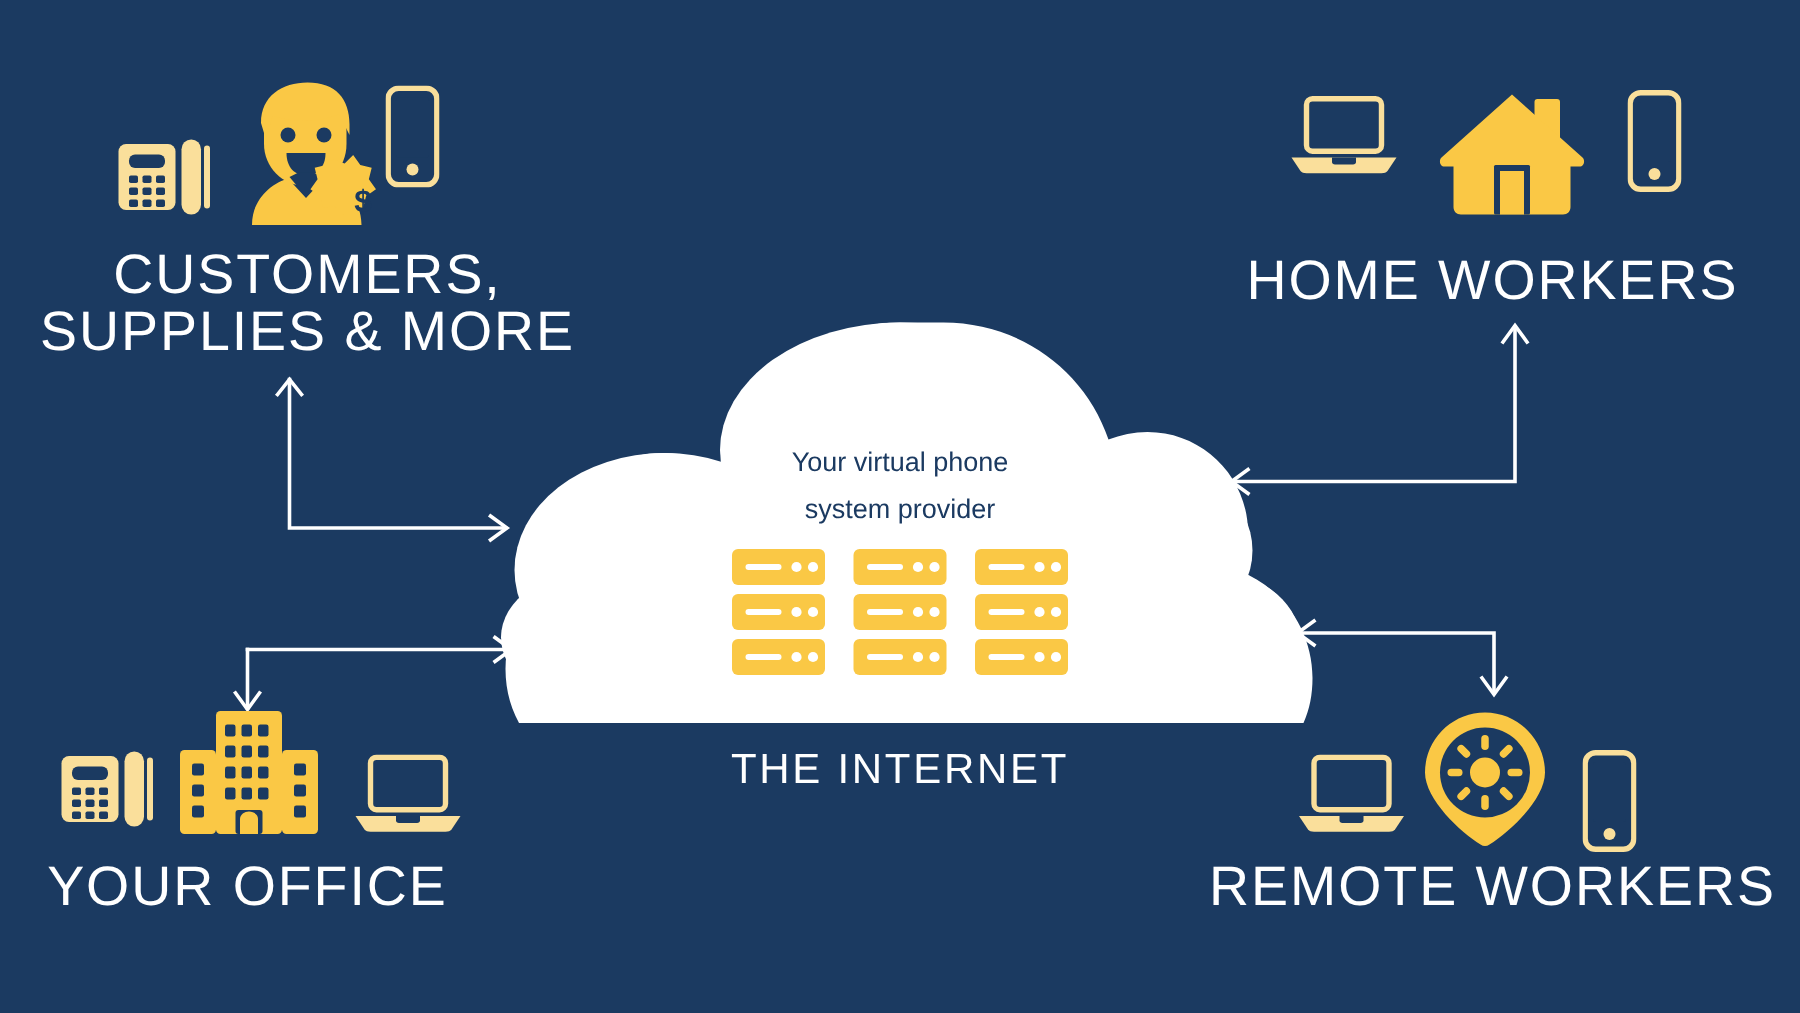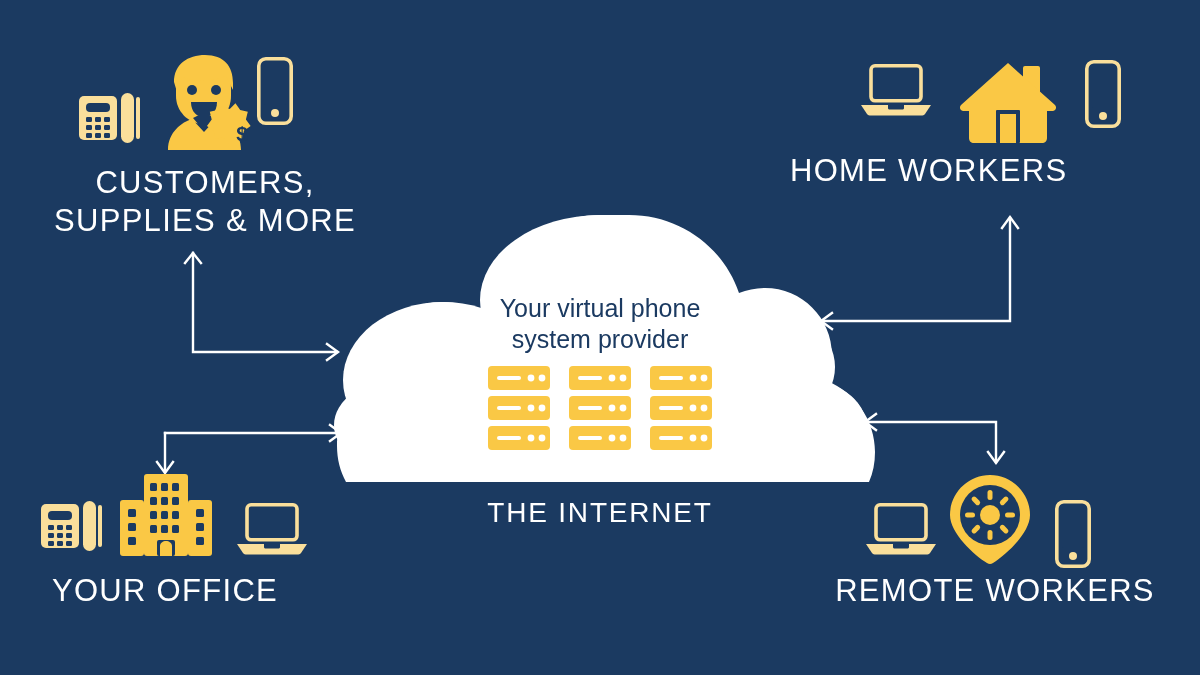--- a/index.html
+++ b/index.html
@@ -23,35 +23,35 @@
     position: absolute;
     top: 0; left: 0;
     width: 1200px;
     height: 675px;
   }
   .heading {
     position: absolute;
     color: #ffffff;
     font-family: "Liberation Sans", sans-serif;
     font-weight: 400;
-    font-size: 31px;
+    font-size: 37px;
     letter-spacing: 1.3px;
     line-height: 38px;
     text-transform: uppercase;
     white-space: pre;
   }
   #hd-customers {
     left: 0; top: 164px;
     width: 410px;
     text-align: center;
   }
   #hd-home {
-    left: 790px; top: 152px;
+    left: 790px; top: 168px;
     width: 410px;
-    text-align: left;
+    text-align: center;
   }
   #hd-office {
     left: 0; top: 572px;
     width: 330px;
     text-align: center;
   }
   #hd-remote {
     left: 800px; top: 572px;
     width: 390px;
     text-align: center;
@@ -64,21 +64,21 @@
     letter-spacing: 1.8px;
   }
   .cloud-text {
     position: absolute;
     left: 420px;
     top: 293px;
     width: 360px;
     text-align: center;
     color: #1b3a61;
     font-family: "Liberation Sans", sans-serif;
-    font-size: 25px;
+    font-size: 18px;
     line-height: 31px;
     font-weight: 400;
     white-space: pre-line;
   }
   .icon-abs { position: absolute; }
 </style>
 </head>
 <body>
 
 <div id="stage">

